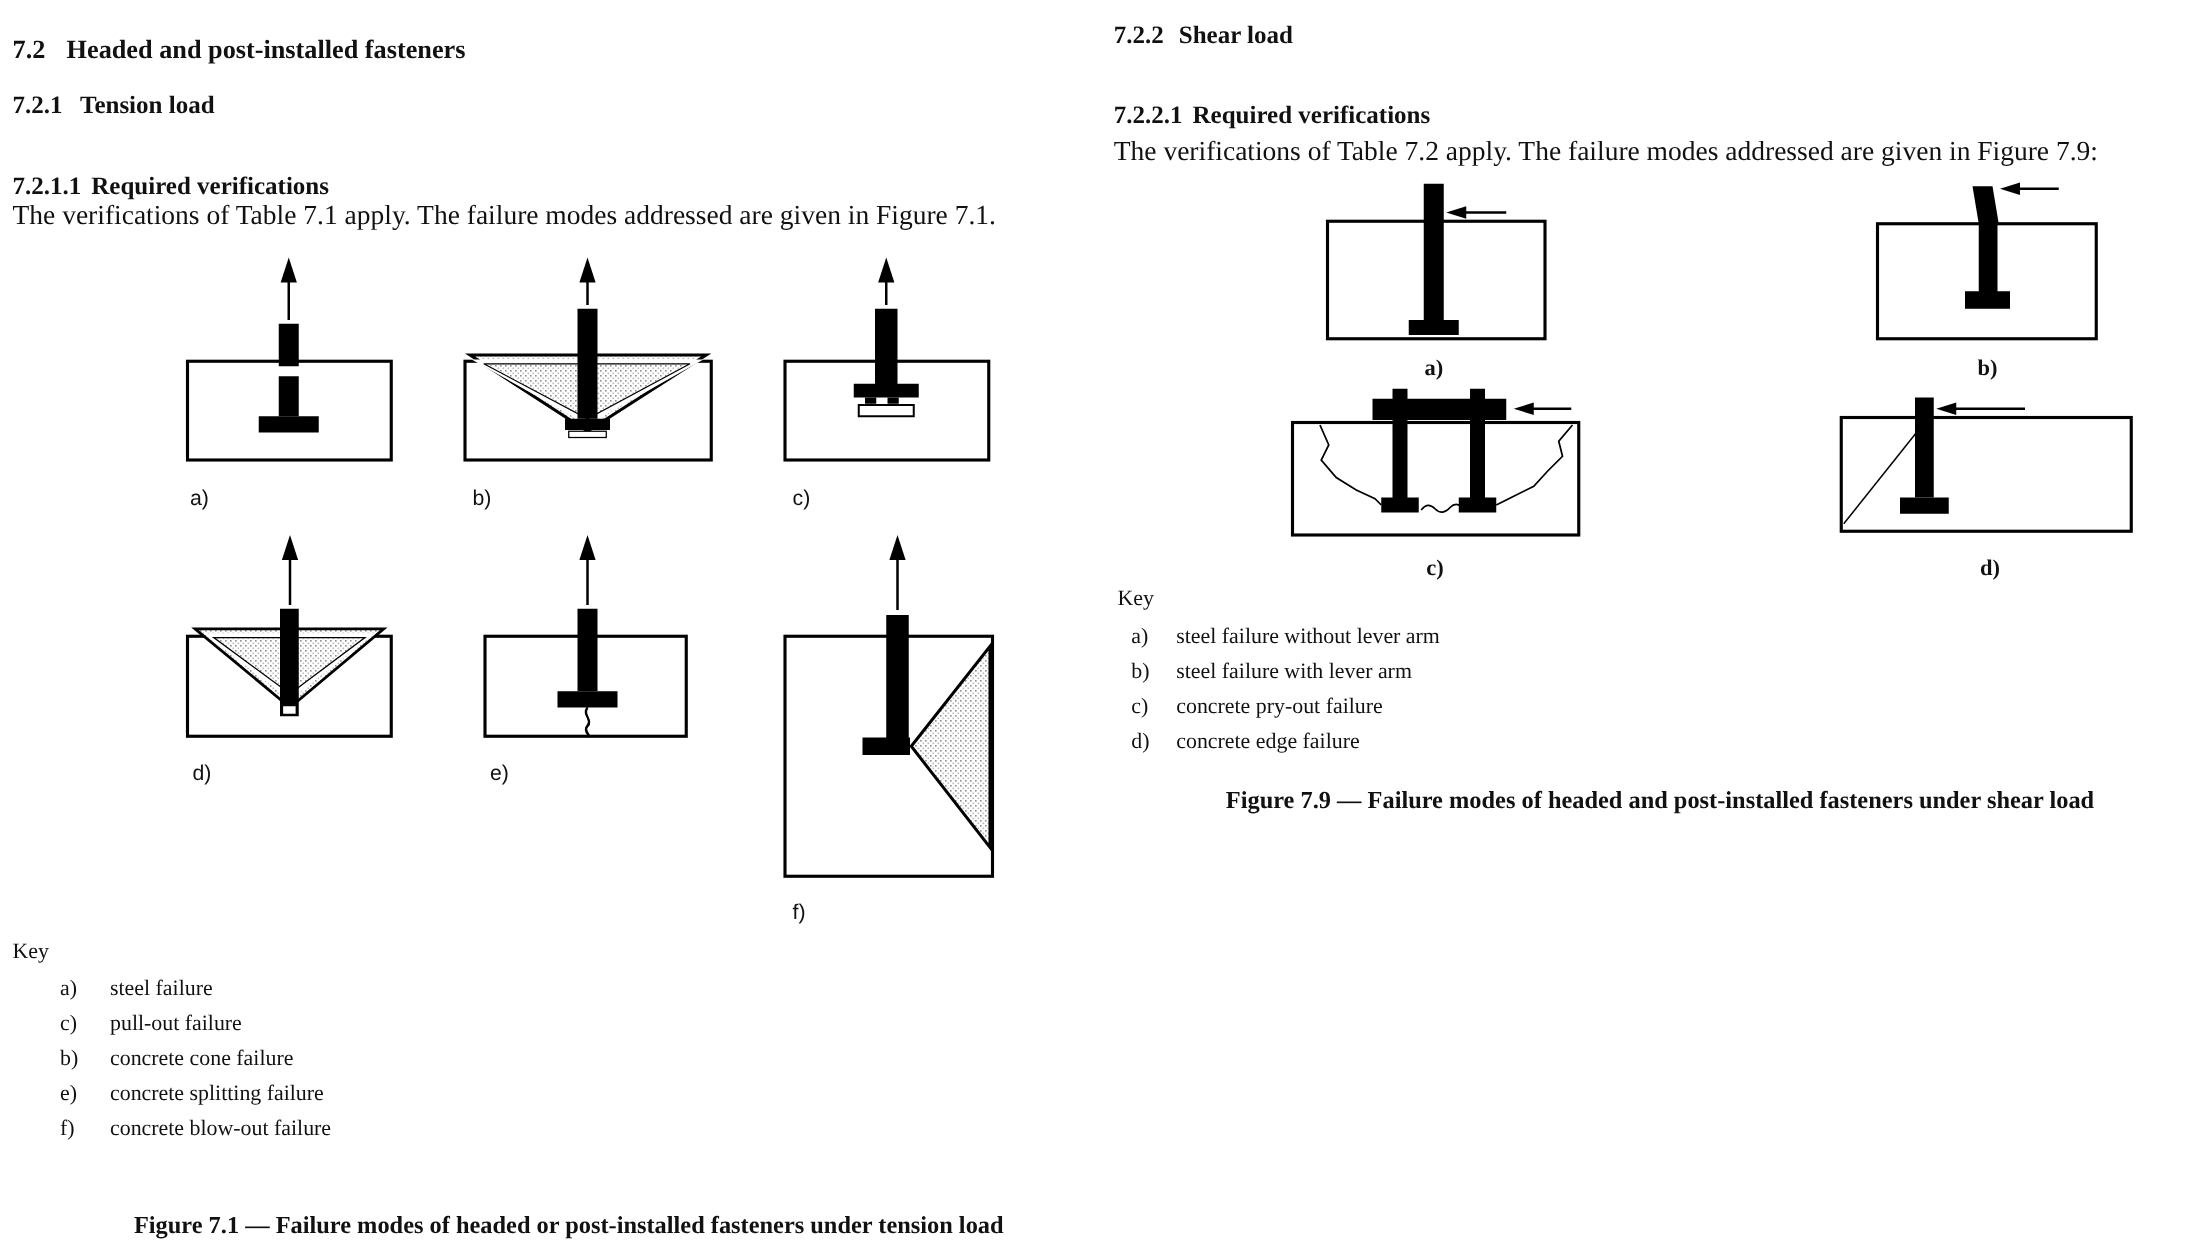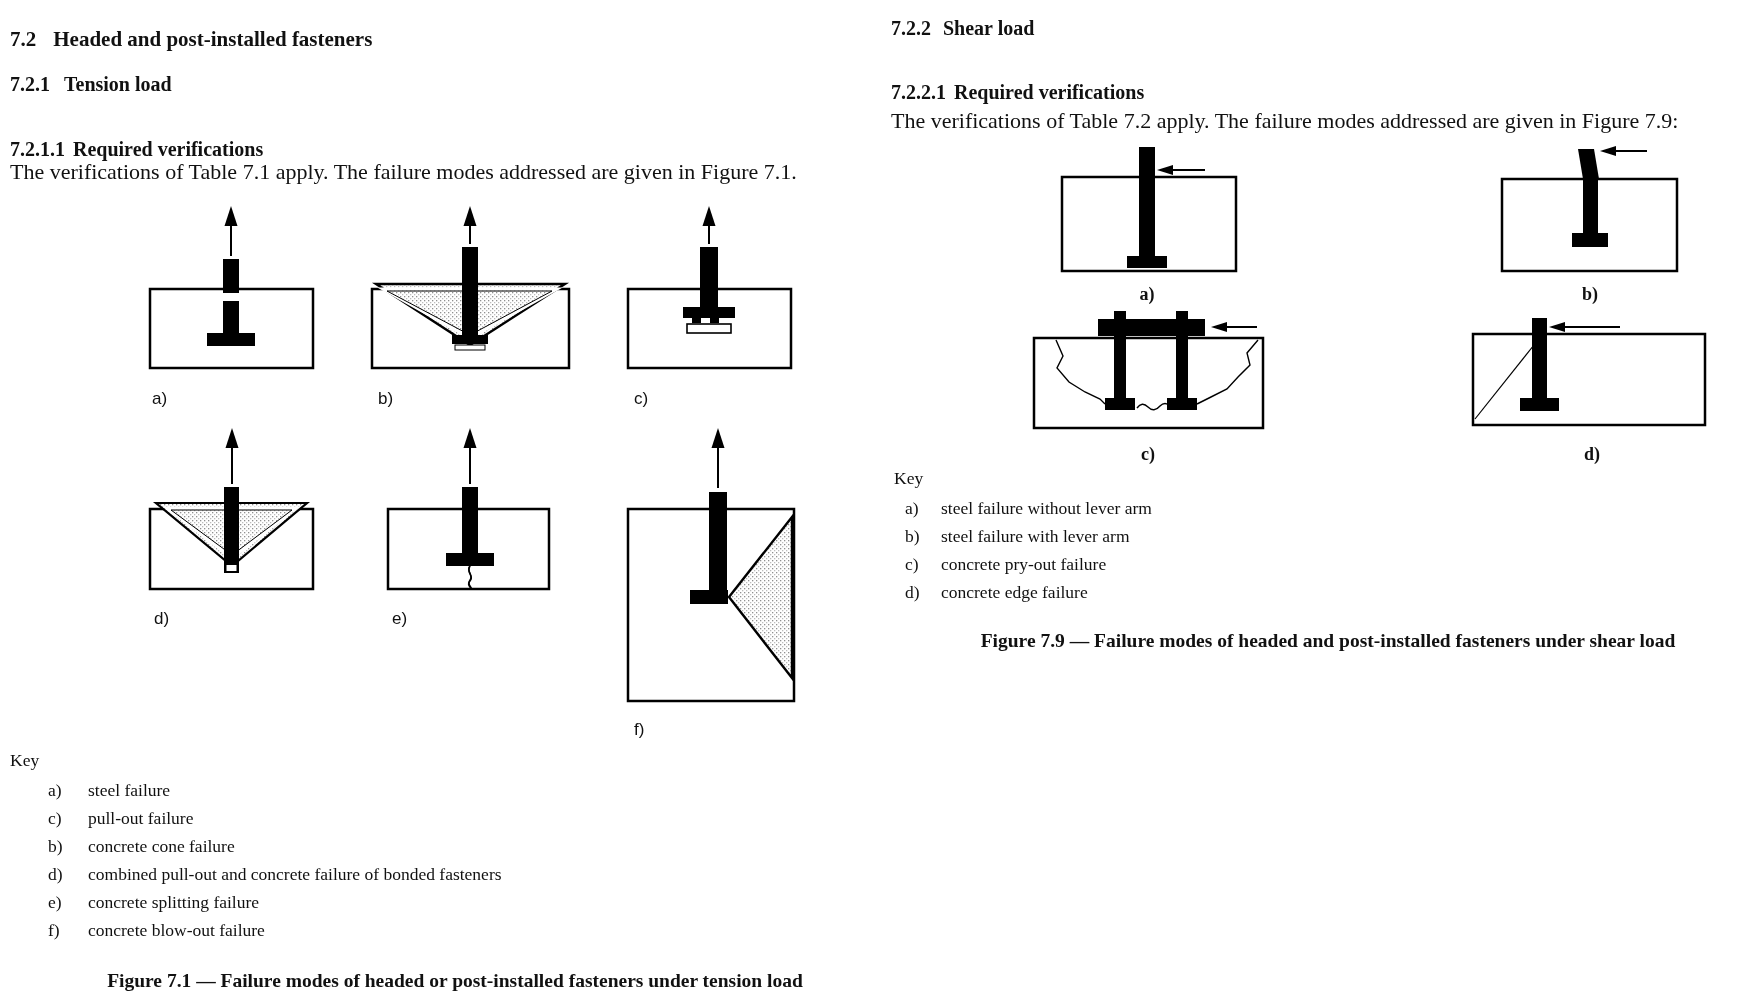--- a/index.html
+++ b/index.html
@@ -117,21 +117,20 @@
   <text class="sub-label-sans" x="154" y="624">d)</text>
   <text class="sub-label-sans" x="392" y="624">e)</text>
   <text class="sub-label-sans" x="634" y="735">f)</text>
 </svg>
 
 <div class="abs key-title" style="left:10px;top:750px;">Key</div>
 <ul class="abs key-list" style="left:0;top:776px;margin-left:36px;">
   <li><span class="key-letter lw">a)</span><span>steel failure</span></li>
   <li><span class="key-letter lw">c)</span><span>pull-out failure</span></li>
   <li><span class="key-letter lw">b)</span><span>concrete cone failure</span></li>
-  <li><span class="key-letter lw">d)</span><span>combined pull-out and concrete failure of bonded fasteners</span></li>
   <li><span class="key-letter lw">e)</span><span>concrete splitting failure</span></li>
   <li><span class="key-letter lw">f)</span><span>concrete blow-out failure</span></li>
 </ul>
 <div class="abs fig-caption" style="left:25px;top:970px;width:860px;">Figure 7.1 — Failure modes of headed or post-installed fasteners under tension load</div>
 
 <div class="abs h2" style="left:891px;top:16px;">
   <span class="hnum gap12">7.2.2</span><span>Shear load</span>
 </div>
 <div class="abs h3" style="left:891px;top:60px;">
   <span class="hnum gap8">7.2.2.1</span><span>Required verifications</span>

